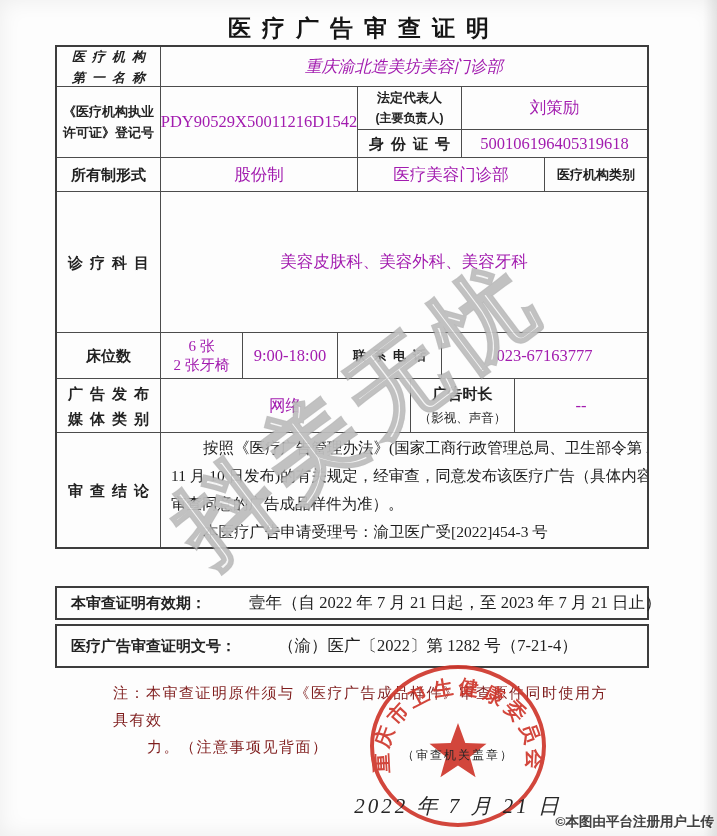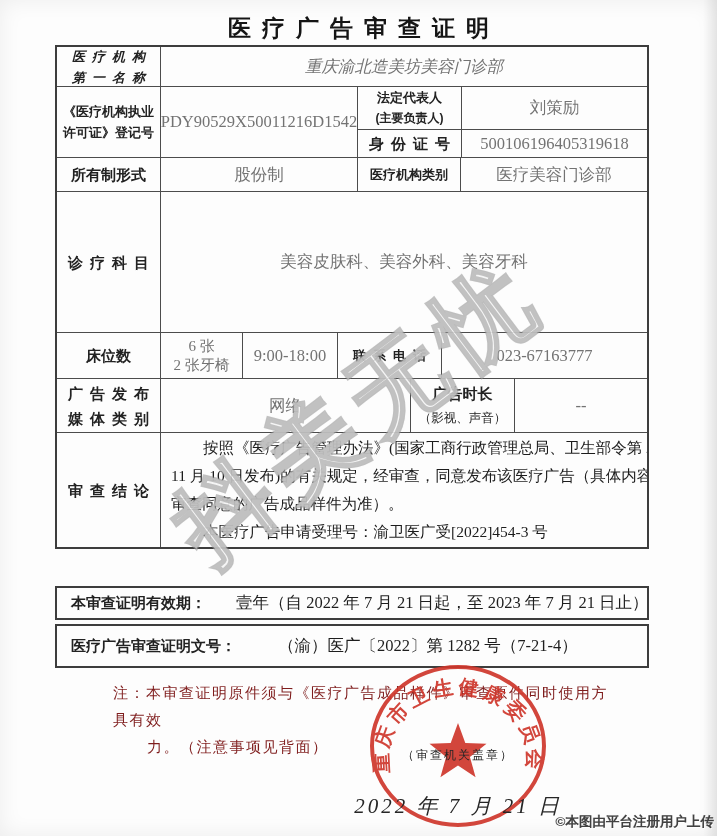--- a/index.html
+++ b/index.html
@@ -43,21 +43,21 @@
     align-items:center; justify-content:center;
     text-align:center; overflow:hidden;
   }
   .c:first-child{ border-left:none; }
   .lab{
     font-family:"Liberation Sans","DejaVu Sans",sans-serif;
     font-weight:bold; font-size:15px; color:#222;
     line-height:21px;
   }
   .lab .sp{ letter-spacing:7px; text-indent:7px; display:block; }
-  .val{ font-size:16.5px; color:#737373; line-height:22px; }
+  .val{ font-size:16.5px; color:#a21caf; line-height:22px; }
   .small{ font-size:13px; }
 
   
   .r1{ height:39px;font-style:italic; } .r2{ height:71px; } .r3{ height:38px; } .r4{ height:34px; }
   .r5{ height:141px; } .r6{ height:46px; } .r7{ height:54px; } .r8{ height:115px; }
 
   
   .w-lab{ width:103px; flex:none; }
   .w-rest{ flex:1; }
   .w197{ width:197px; flex:none; }
@@ -91,21 +91,21 @@
     border:2px solid #3d3d3d;
     display:flex; align-items:center;
     padding-left:14px;
   }
   .box-validity{ top:586px; height:34px; }
   .box-docnum{ top:624px; height:44px; }
   .box .box-label{
     font-family:"Liberation Sans","DejaVu Sans",sans-serif;
     font-weight:bold; font-size:15px; color:#222; flex:none;
   }
-  .box .box-value{ font-size:16.5px; margin-left:30px; white-space:nowrap; }
+  .box .box-value{ font-size:16.5px; margin-left:43px; white-space:nowrap; }
   .box-docnum .box-value{ margin-left:42px; }
 
   
   .note{
     position:absolute; left:113px; top:680px; width:500px;
     font-size:15px; line-height:27px; color:#7f1d1d;
     letter-spacing:1.5px;
   }
   .note .note-line2{ padding-left:34px; }
 
@@ -181,24 +181,24 @@
         </div>
       </div>
     </div>
 
 
     <div class="r r4">
       <div class="c w-lab lab">
         <span>所有制形式</span>
       </div>
       <div class="c w197 val">股份制</div>
+      <div class="c w191 val">医疗美容门诊部</div>
       <div class="c w103 lab">
         <span class="small">医疗机构类别</span>
       </div>
-      <div class="c w191 val">医疗美容门诊部</div>
     </div>
 
     <div class="r r5">
       <div class="c w-lab lab">
         <span class="sp">诊疗科目</span>
       </div>
       <div class="c w-rest val">美容皮肤科、美容外科、美容牙科</div>
     </div>
 
     <div class="r r6">

